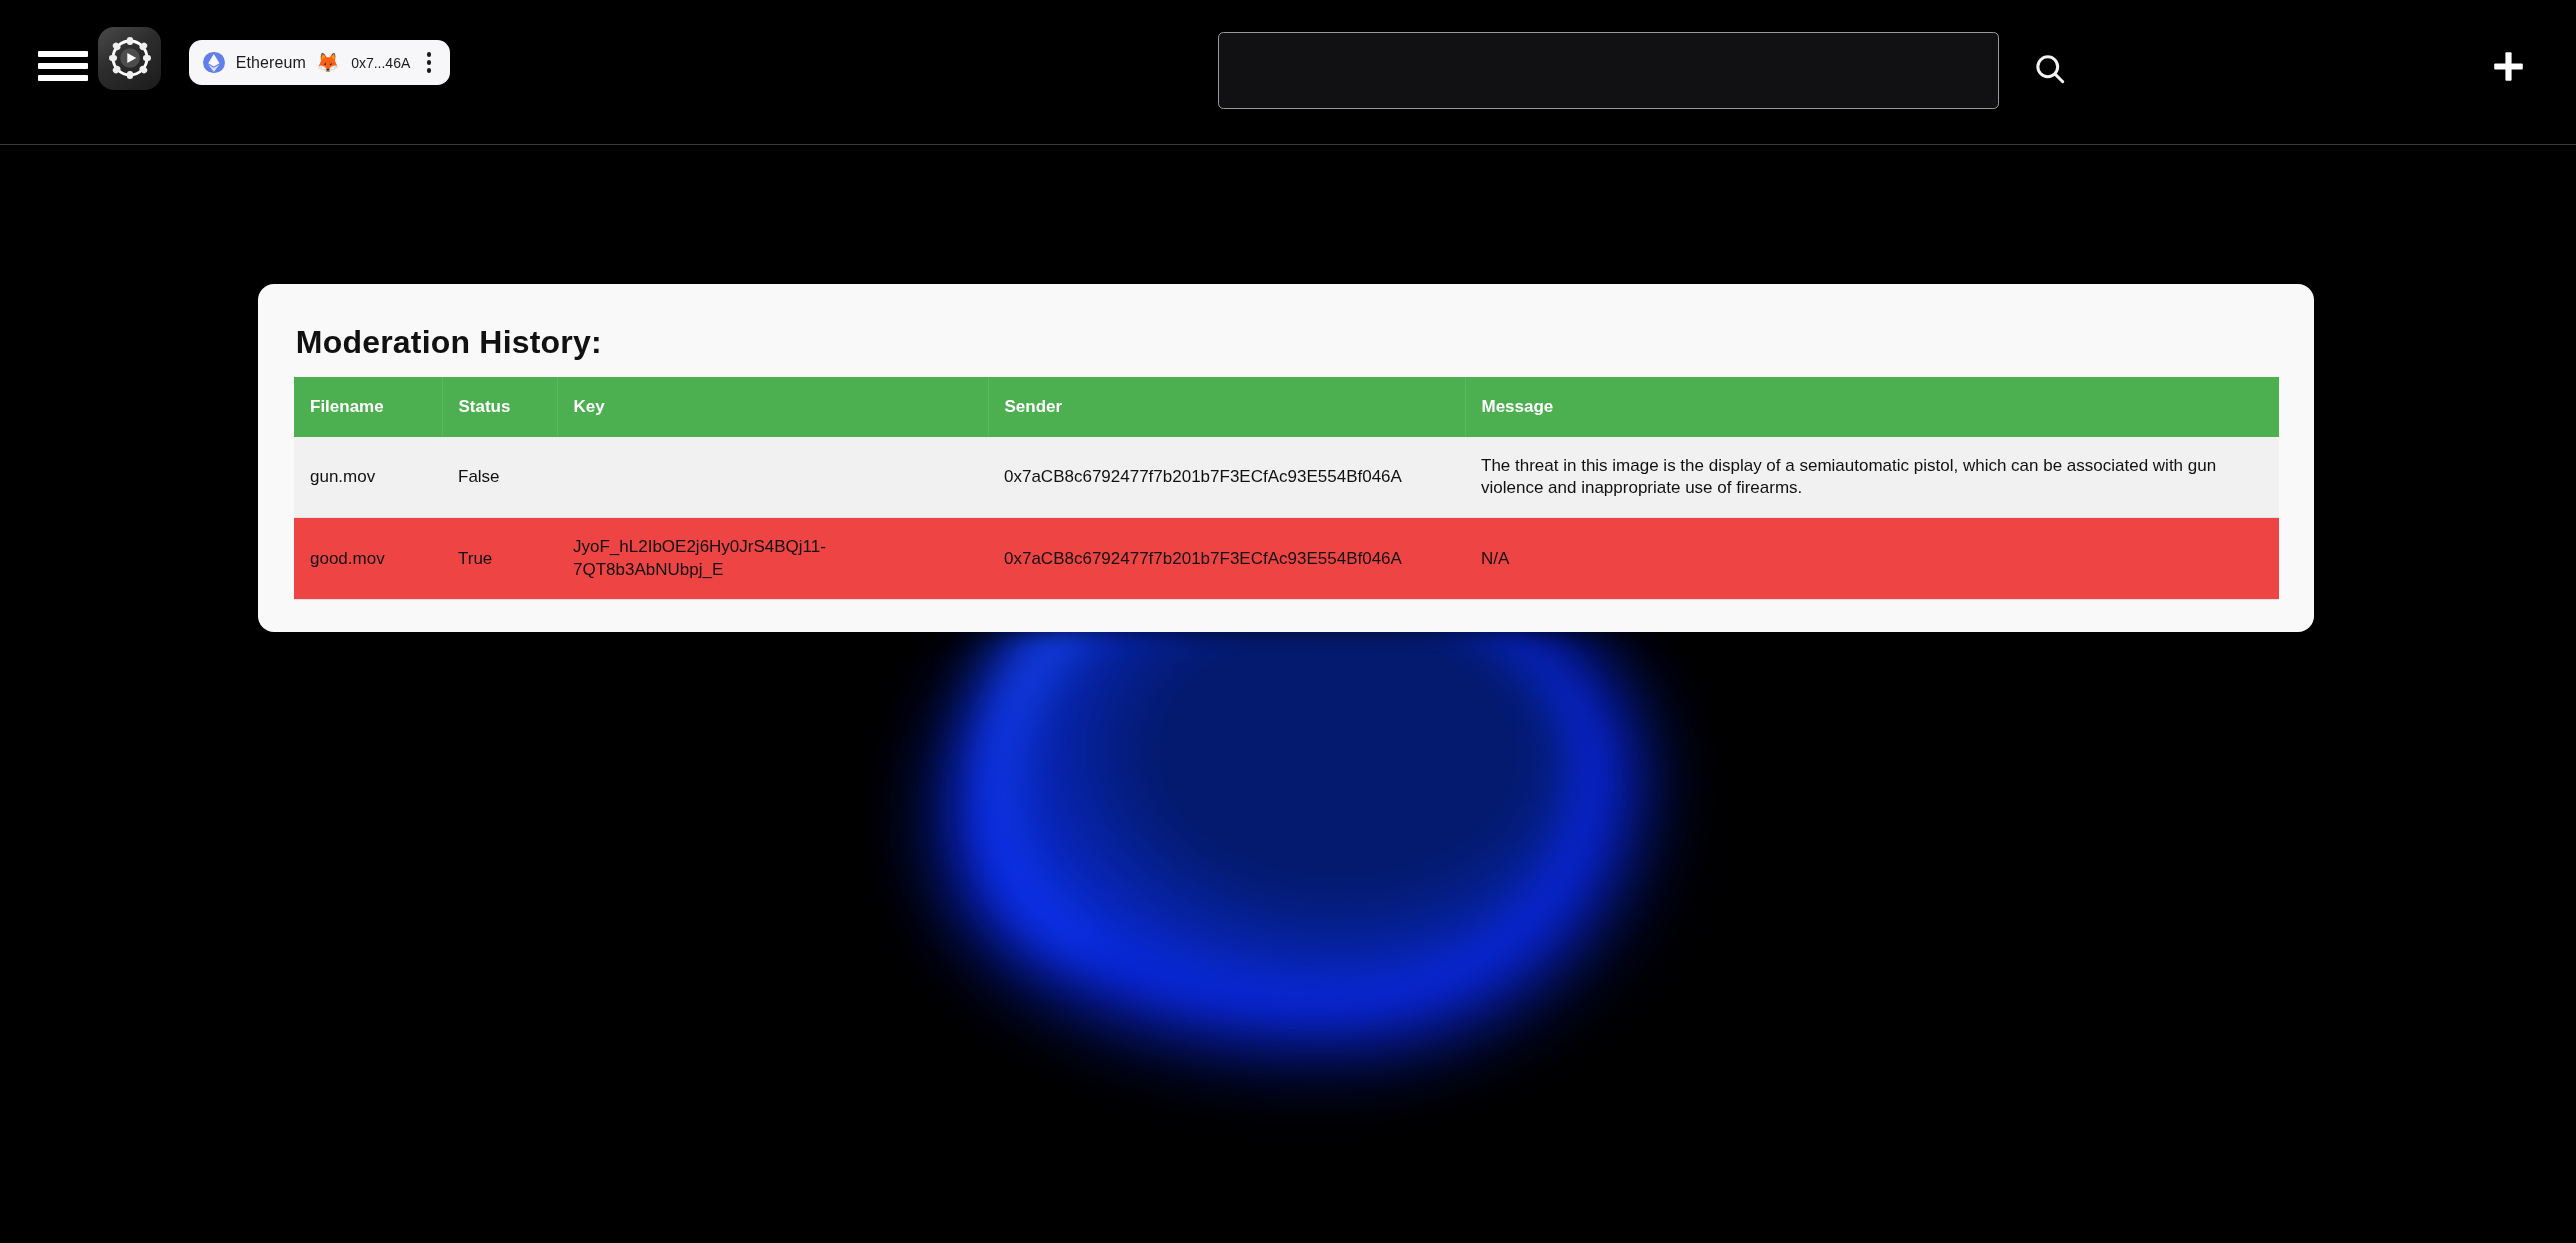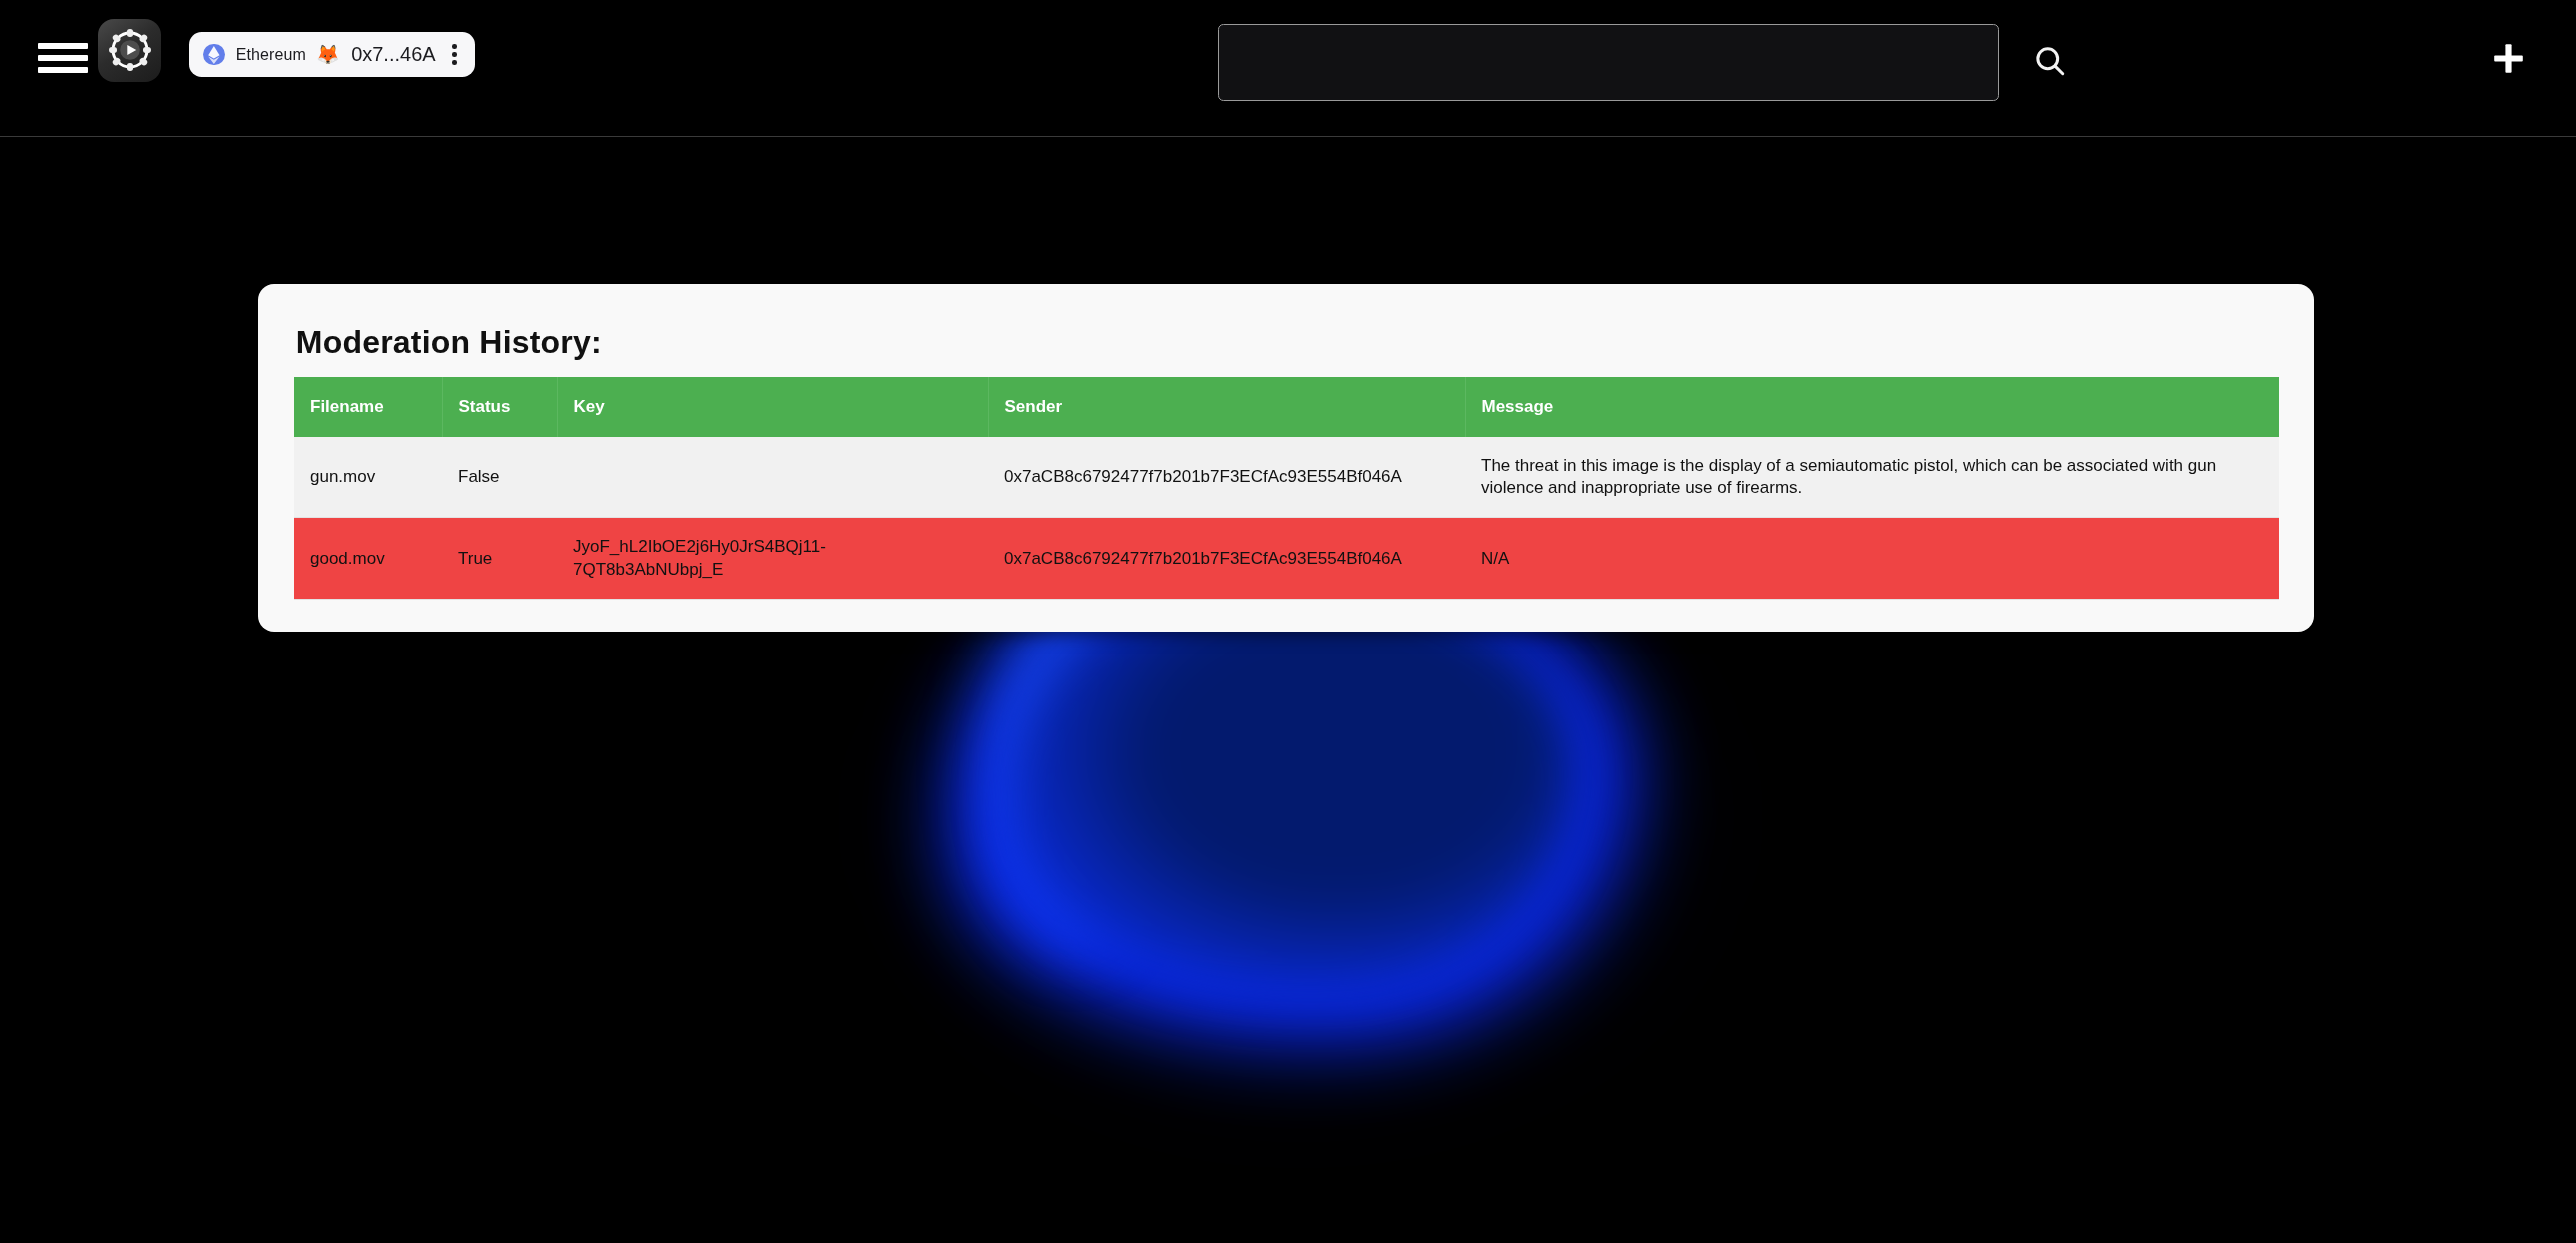--- a/index.html
+++ b/index.html
@@ -47,21 +47,21 @@
     position:absolute;
     left:906px; top:538px;
     width:789px; height:556px;
     border-radius:50%;
     background:radial-gradient(ellipse at 50% 50%, rgba(12,50,255,.42) 0%, rgba(6,24,140,.22) 45%, rgba(0,0,0,0) 72%);
     filter:blur(54px);
   }
 
   
   #topbar {
-    position:absolute; top:8px; left:0;
+    position:absolute; top:16px; left:0;
     width:2576px; height:129px;
     background:#000;
     border-bottom:1.8px solid #3a3a3a;
     z-index:20;
     display:flex; align-items:center;
   }
   #hamburger {
     position:absolute; left:38px; top:30.5px;
     width:52px; height:39px;
     display:flex; flex-direction:column; justify-content:space-between;
@@ -94,21 +94,21 @@
     box-shadow:0 0.9px 2.7px rgba(0,0,0,.4);
   }
   .eth-badge {
     width:21.5px; height:21.5px; border-radius:50%;
     background:#627eea;
     display:flex; align-items:center; justify-content:center;
     flex:0 0 auto;
   }
   .chip-label { font-size:16px; color:#1b1b1f; letter-spacing:0.1px; white-space:nowrap; }
   .fox-icon { font-size:19px; line-height:1; flex:0 0 auto; }
-  .chip-addr { font-size:20px; color:#1b1b1f; white-space:nowrap; }
+  .chip-addr { font-size:14px; color:#1b1b1f; white-space:nowrap; }
   .dots-v {
     width:16px; height:23px;
     display:flex; flex-direction:column; align-items:center; justify-content:center; gap:3.6px;
     cursor:pointer; flex:0 0 auto;
   }
   .dots-v i { display:block; width:4.5px; height:4.5px; border-radius:50%; background:#1b1b1f; }
 
   
   #search-wrap {
     position:absolute; left:1218px; top:8px;

